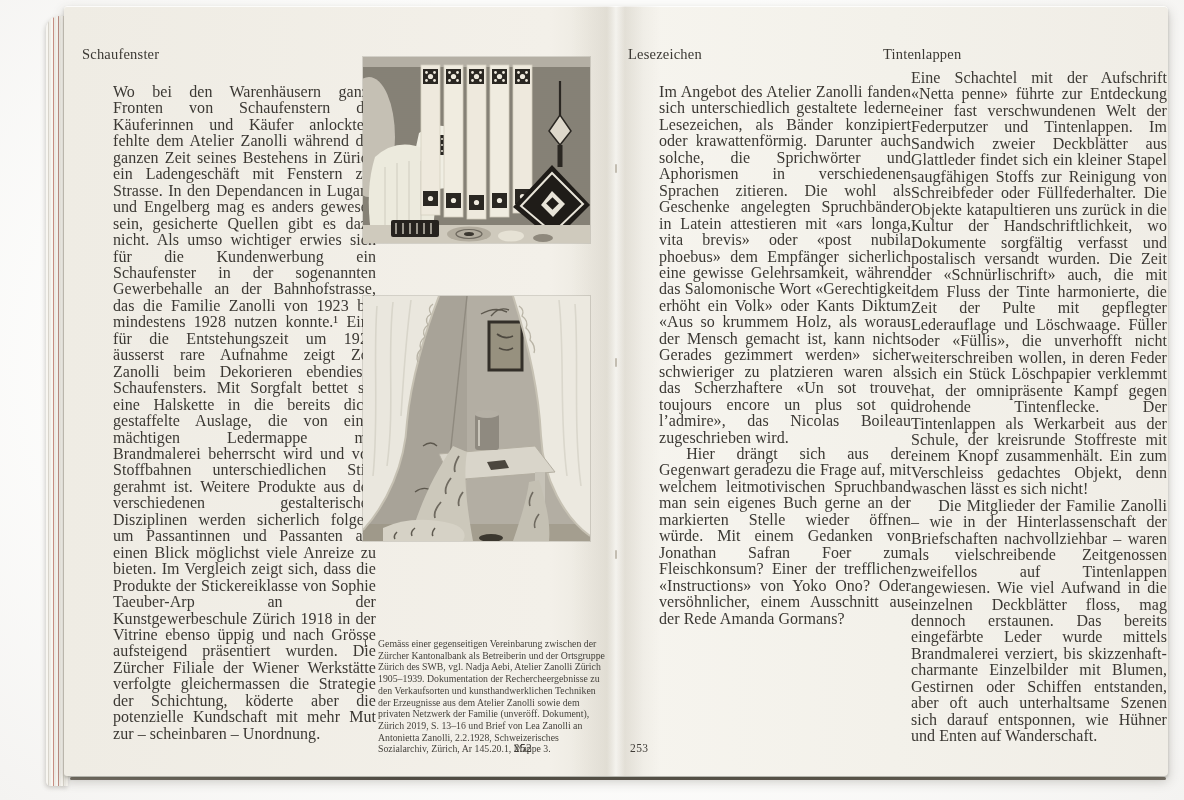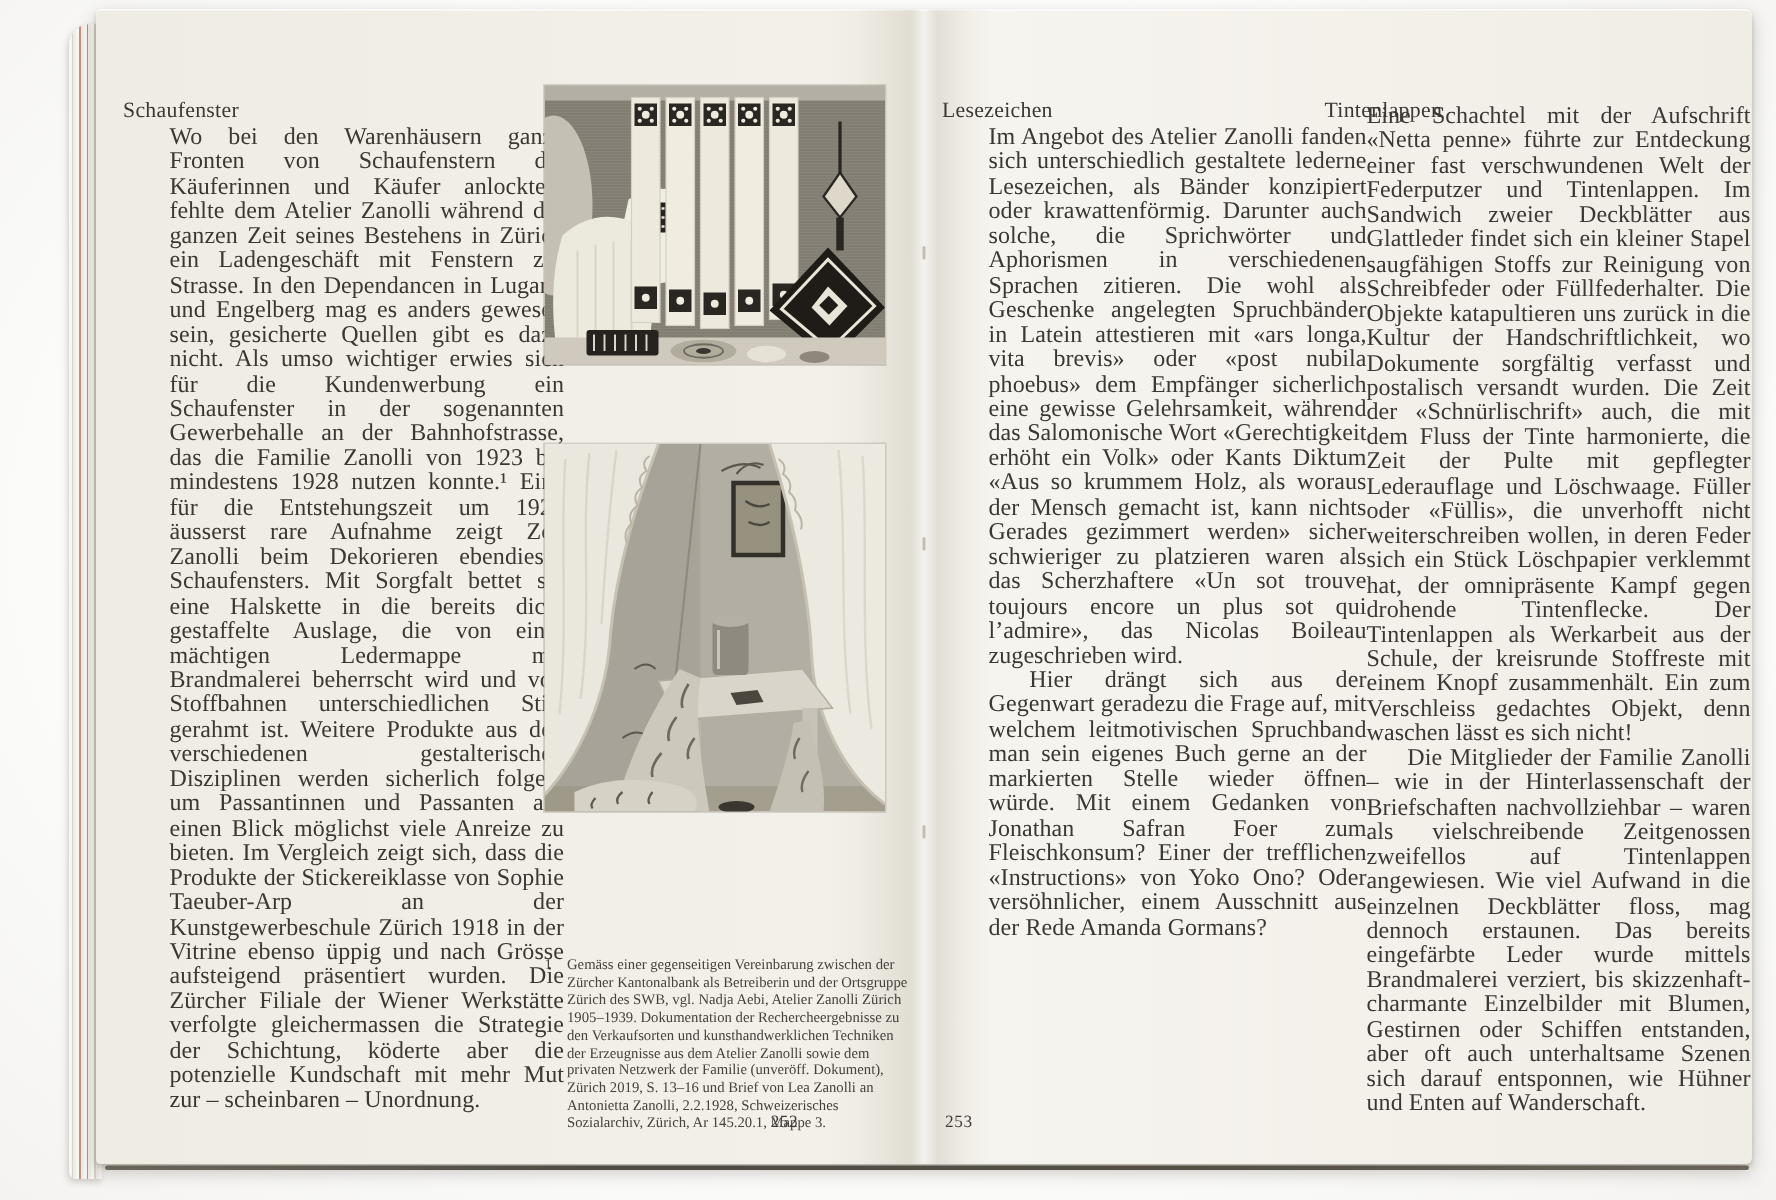--- a/index.html
+++ b/index.html
@@ -33,21 +33,21 @@
     border-radius:2px;filter:blur(.3px);
   }
   .gutter{
     position:absolute;left:50%;top:0;bottom:0;width:90px;transform:translateX(-50%);
     background:linear-gradient(90deg, rgba(120,110,90,0) 0%, rgba(120,110,90,.08) 40%, rgba(255,255,255,.45) 50%, rgba(120,110,90,.10) 60%, rgba(120,110,90,0) 100%);
     pointer-events:none;
   }
   .stitch{position:absolute;left:calc(50% - 1px);width:2px;height:9px;background:#b7b0a2;border-radius:1px;opacity:.8;}
   
   .abs{position:absolute;}
-  .col-header{font-size:14.5px;letter-spacing:.2px;margin-top:20px;}
+  .col-header{font-size:14.5px;letter-spacing:.2px;}
   .body-text{
     font-size:16px;line-height:16.45px;text-align:justify;
     hyphens:auto;-webkit-hyphens:auto;overflow-wrap:break-word;
     letter-spacing:.05px;color:#3b3833;margin-left:31px;
   }
   .body-text p{margin:0;}
   .body-text p.indent{text-indent:1.7em;}
   .caption{font-size:10.8px;line-height:14.5px;color:#4c4943;}
   .caption .cap-label{padding-right:11px;}
   .footnote{font-size:9.8px;line-height:11.7px;color:#45423c;position:relative;padding-left:15px;text-align:left;}

